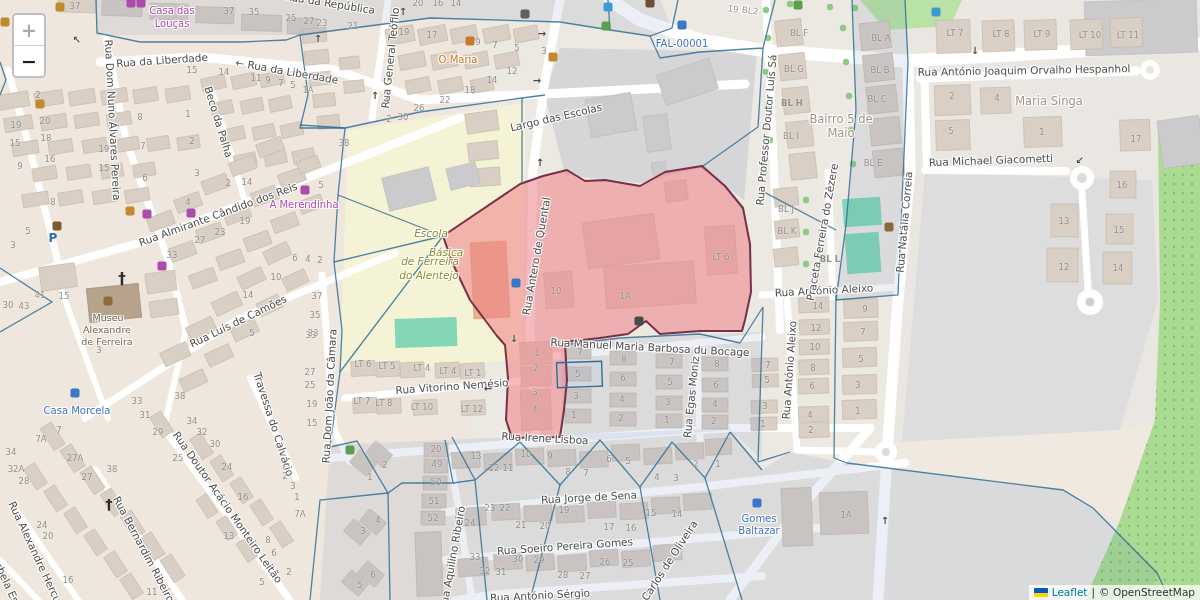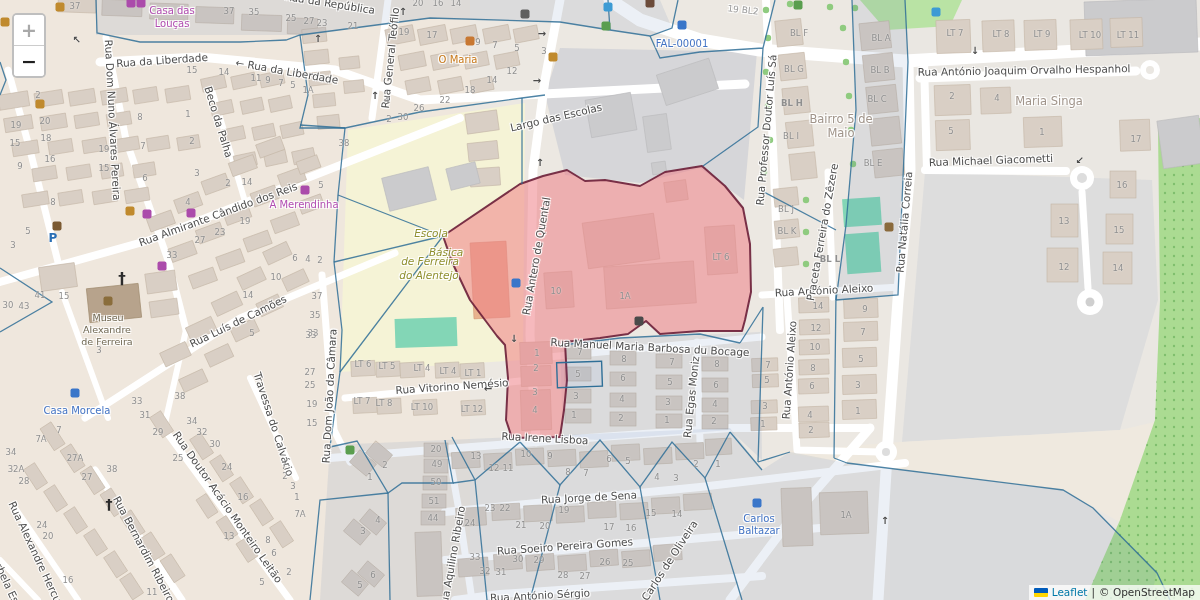--- a/index.html
+++ b/index.html
@@ -508,21 +508,21 @@
       <span class="lbl " style="left: 991px; top: 160px; transform: translate(-50%, -50%) rotate(-2deg);">Rua Michael Giacometti</span>
       <span class="lbl pl" style="left: 841px; top: 119px;">Bairro 5 de</span>
       <span class="lbl pl" style="left: 841px; top: 133px;">Maio</span>
       <span class="lbl pl" style="left: 1049px; top: 101px;">Maria Singa</span>
       <span class="lbl pl2" style="left: 743px; top: 10px; transform: translate(-50%, -50%) rotate(6deg);">19 BL2</span>
       <span class="lbl shp" style="left: 172px; top: 10px;">Casa das</span>
       <span class="lbl shp" style="left: 172px; top: 23px;">Louças</span>
       <span class="lbl shp" style="left: 304px; top: 204px;">A Merendinha</span>
       <span class="lbl or" style="left: 458px; top: 59px;">O Maria</span>
       <span class="lbl bl" style="left: 682px; top: 43px;">FAL-00001</span>
-      <span class="lbl bl" style="left: 759px; top: 518px;">Carlos</span>
+      <span class="lbl bl" style="left: 759px; top: 518px;">Gomes</span>
       <span class="lbl bl" style="left: 759px; top: 530px;">Baltazar</span>
       <span class="lbl bl" style="left: 77px; top: 410px;">Casa Morcela</span>
       <span class="lbl mus" style="left: 108px; top: 317px;">Museu</span>
       <span class="lbl mus" style="left: 107px; top: 329px;">Alexandre</span>
       <span class="lbl mus" style="left: 107px; top: 341px;">de Ferreira</span>
       <span class="lbl sch" style="left: 431px; top: 233px;">Escola</span>
       <span class="lbl sch" style="left: 430px; top: 252px; padding-left: 32px;">Básica</span>
       <span class="lbl sch" style="left: 430px; top: 261px;">de Ferreira</span>
       <span class="lbl sch" style="left: 429px; top: 275px;">do Alentejo</span>
       <span class="lbl num" style="left: 75px; top: 6px;">37</span>
@@ -705,21 +705,21 @@
       <span class="lbl num" style="left: 1136px; top: 139px;">17</span>
       <span class="lbl num" style="left: 1122px; top: 185px;">16</span>
       <span class="lbl num" style="left: 1119px; top: 230px;">15</span>
       <span class="lbl num" style="left: 1118px; top: 268px;">14</span>
       <span class="lbl num" style="left: 1064px; top: 221px;">13</span>
       <span class="lbl num" style="left: 1064px; top: 267px;">12</span>
       <span class="lbl num" style="left: 436px; top: 449px;">20</span>
       <span class="lbl num" style="left: 437px; top: 464px;">49</span>
       <span class="lbl num" style="left: 436px; top: 482px;">50</span>
       <span class="lbl num" style="left: 434px; top: 501px;">51</span>
-      <span class="lbl num" style="left: 433px; top: 518px;">44</span>
+      <span class="lbl num" style="left: 433px; top: 518px;">52</span>
       <span class="lbl num" style="left: 476px; top: 456px;">13</span>
       <span class="lbl num" style="left: 494px; top: 468px;">12</span>
       <span class="lbl num" style="left: 508px; top: 468px;">11</span>
       <span class="lbl num" style="left: 526px; top: 454px;">10</span>
       <span class="lbl num" style="left: 550px; top: 456px;">9</span>
       <span class="lbl num" style="left: 568px; top: 472px;">8</span>
       <span class="lbl num" style="left: 586px; top: 473px;">7</span>
       <span class="lbl num" style="left: 609px; top: 459px;">6</span>
       <span class="lbl num" style="left: 628px; top: 461px;">5</span>
       <span class="lbl num" style="left: 657px; top: 477px;">4</span>

